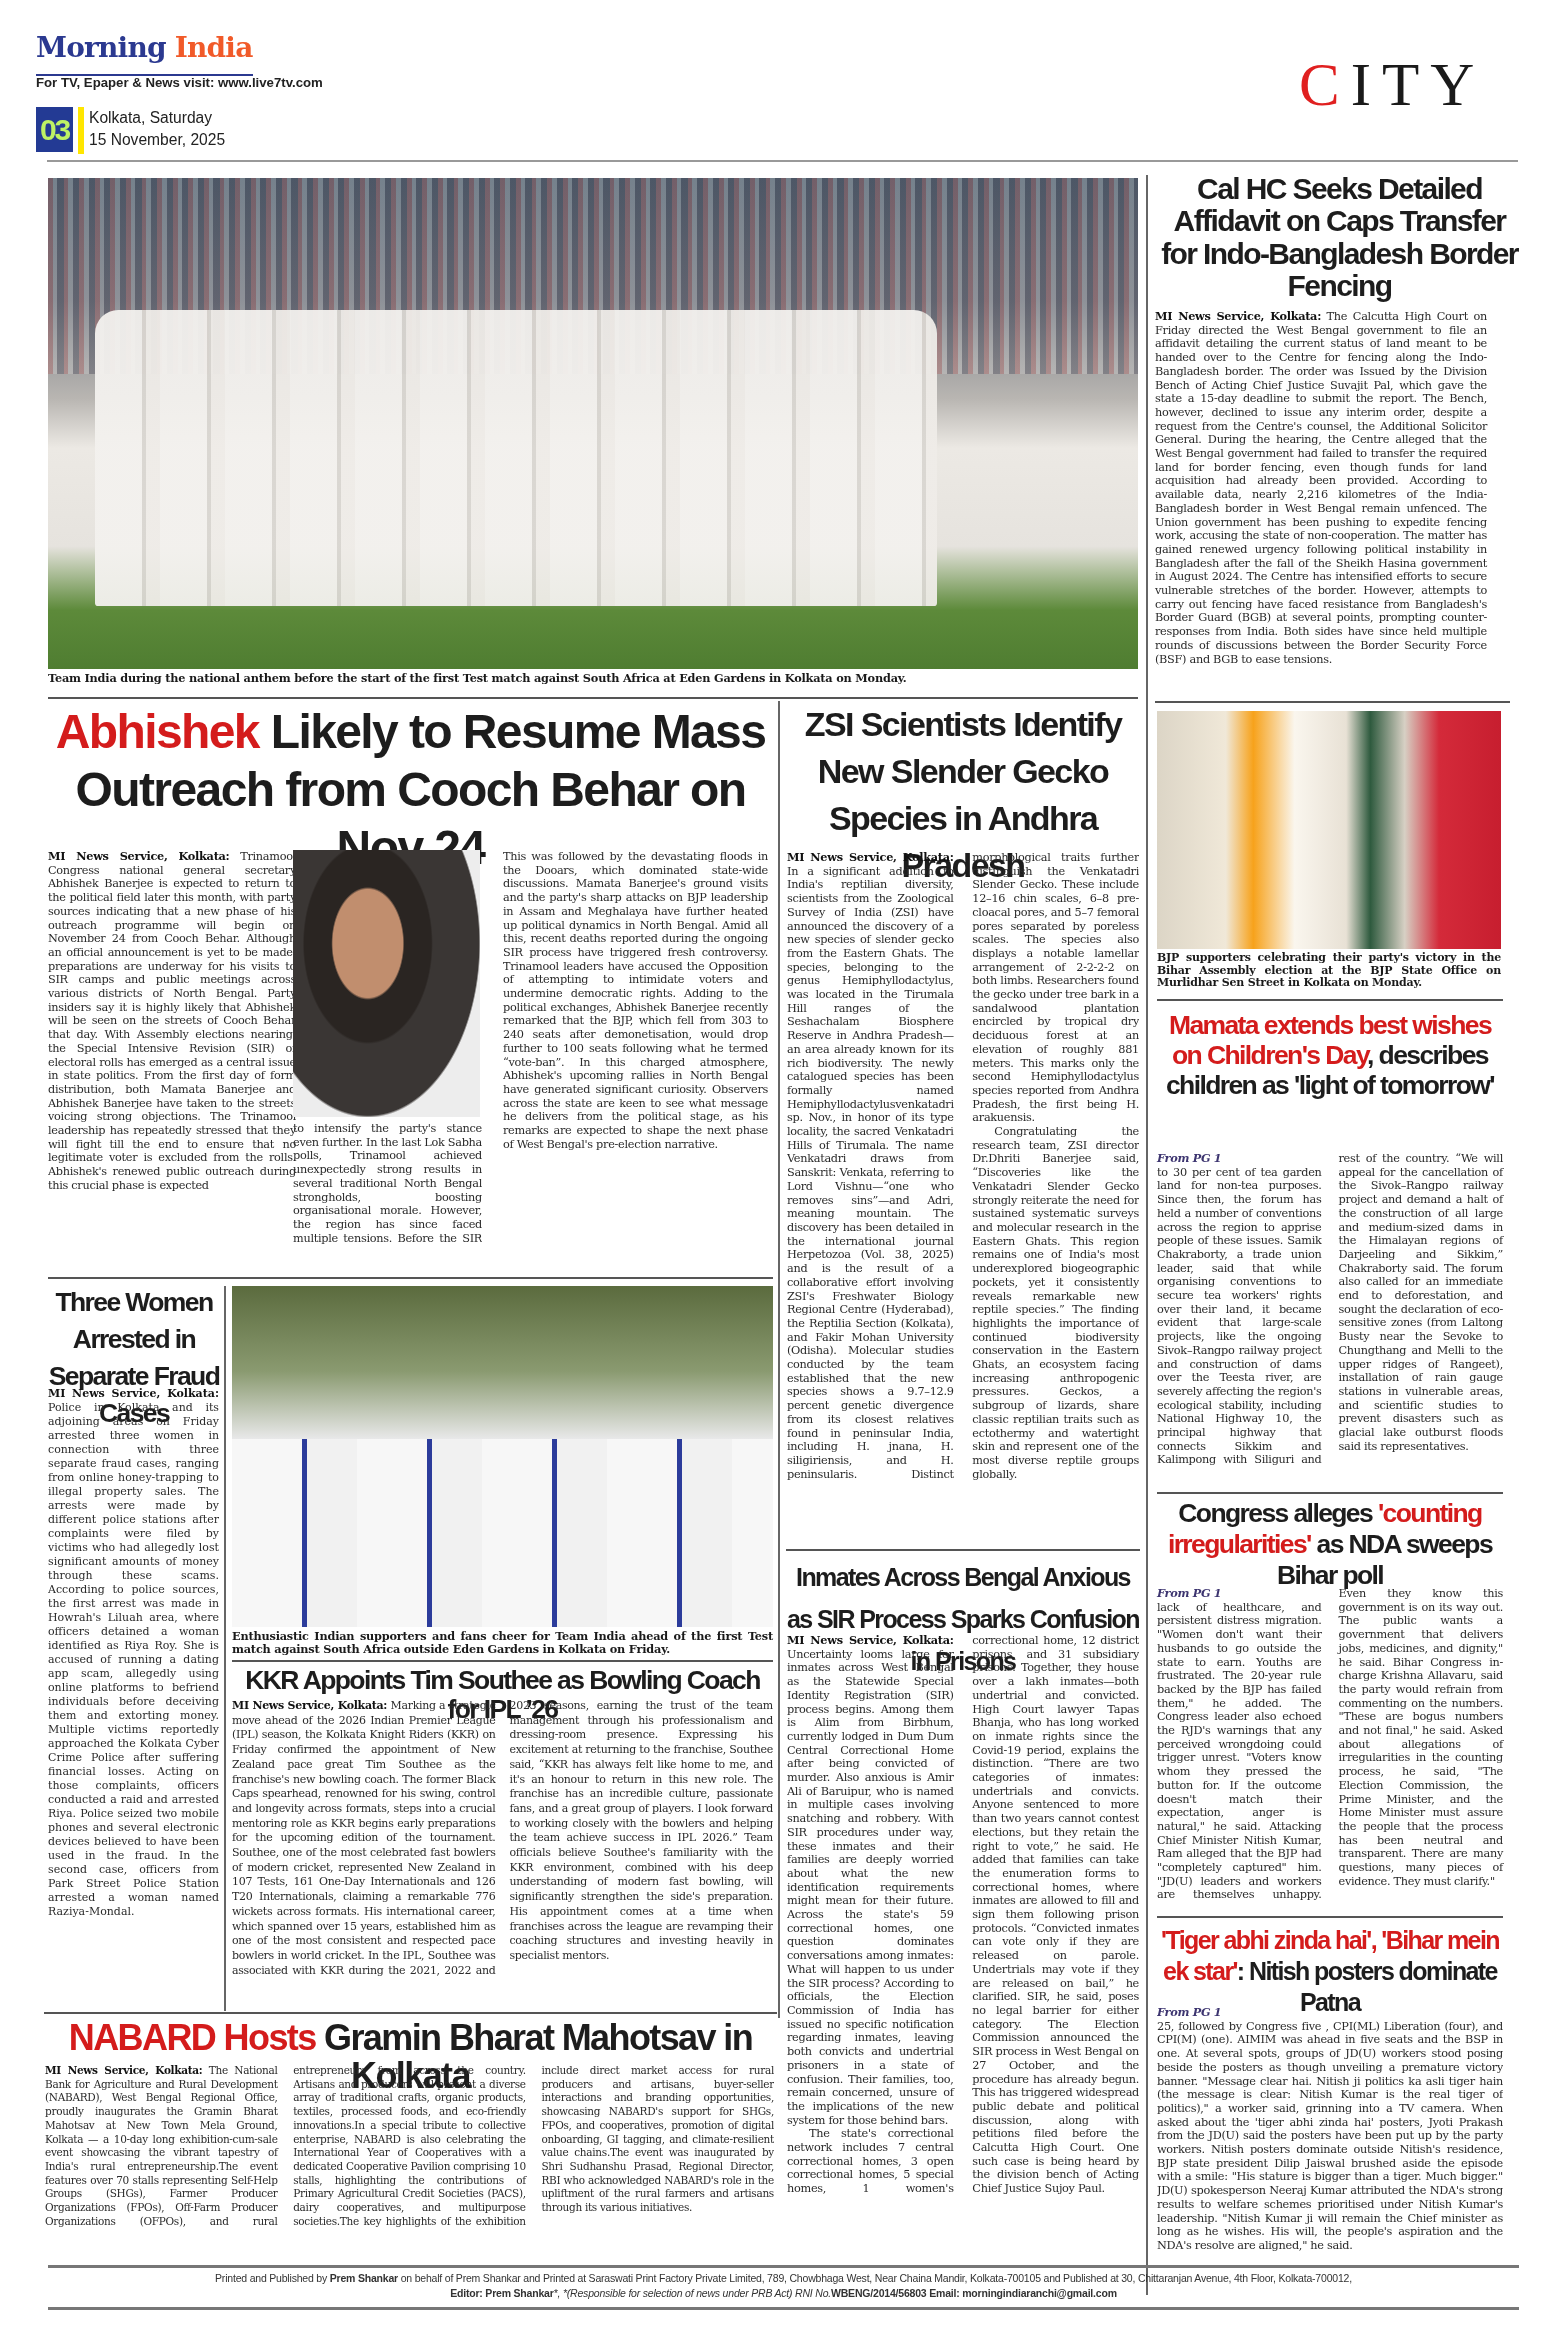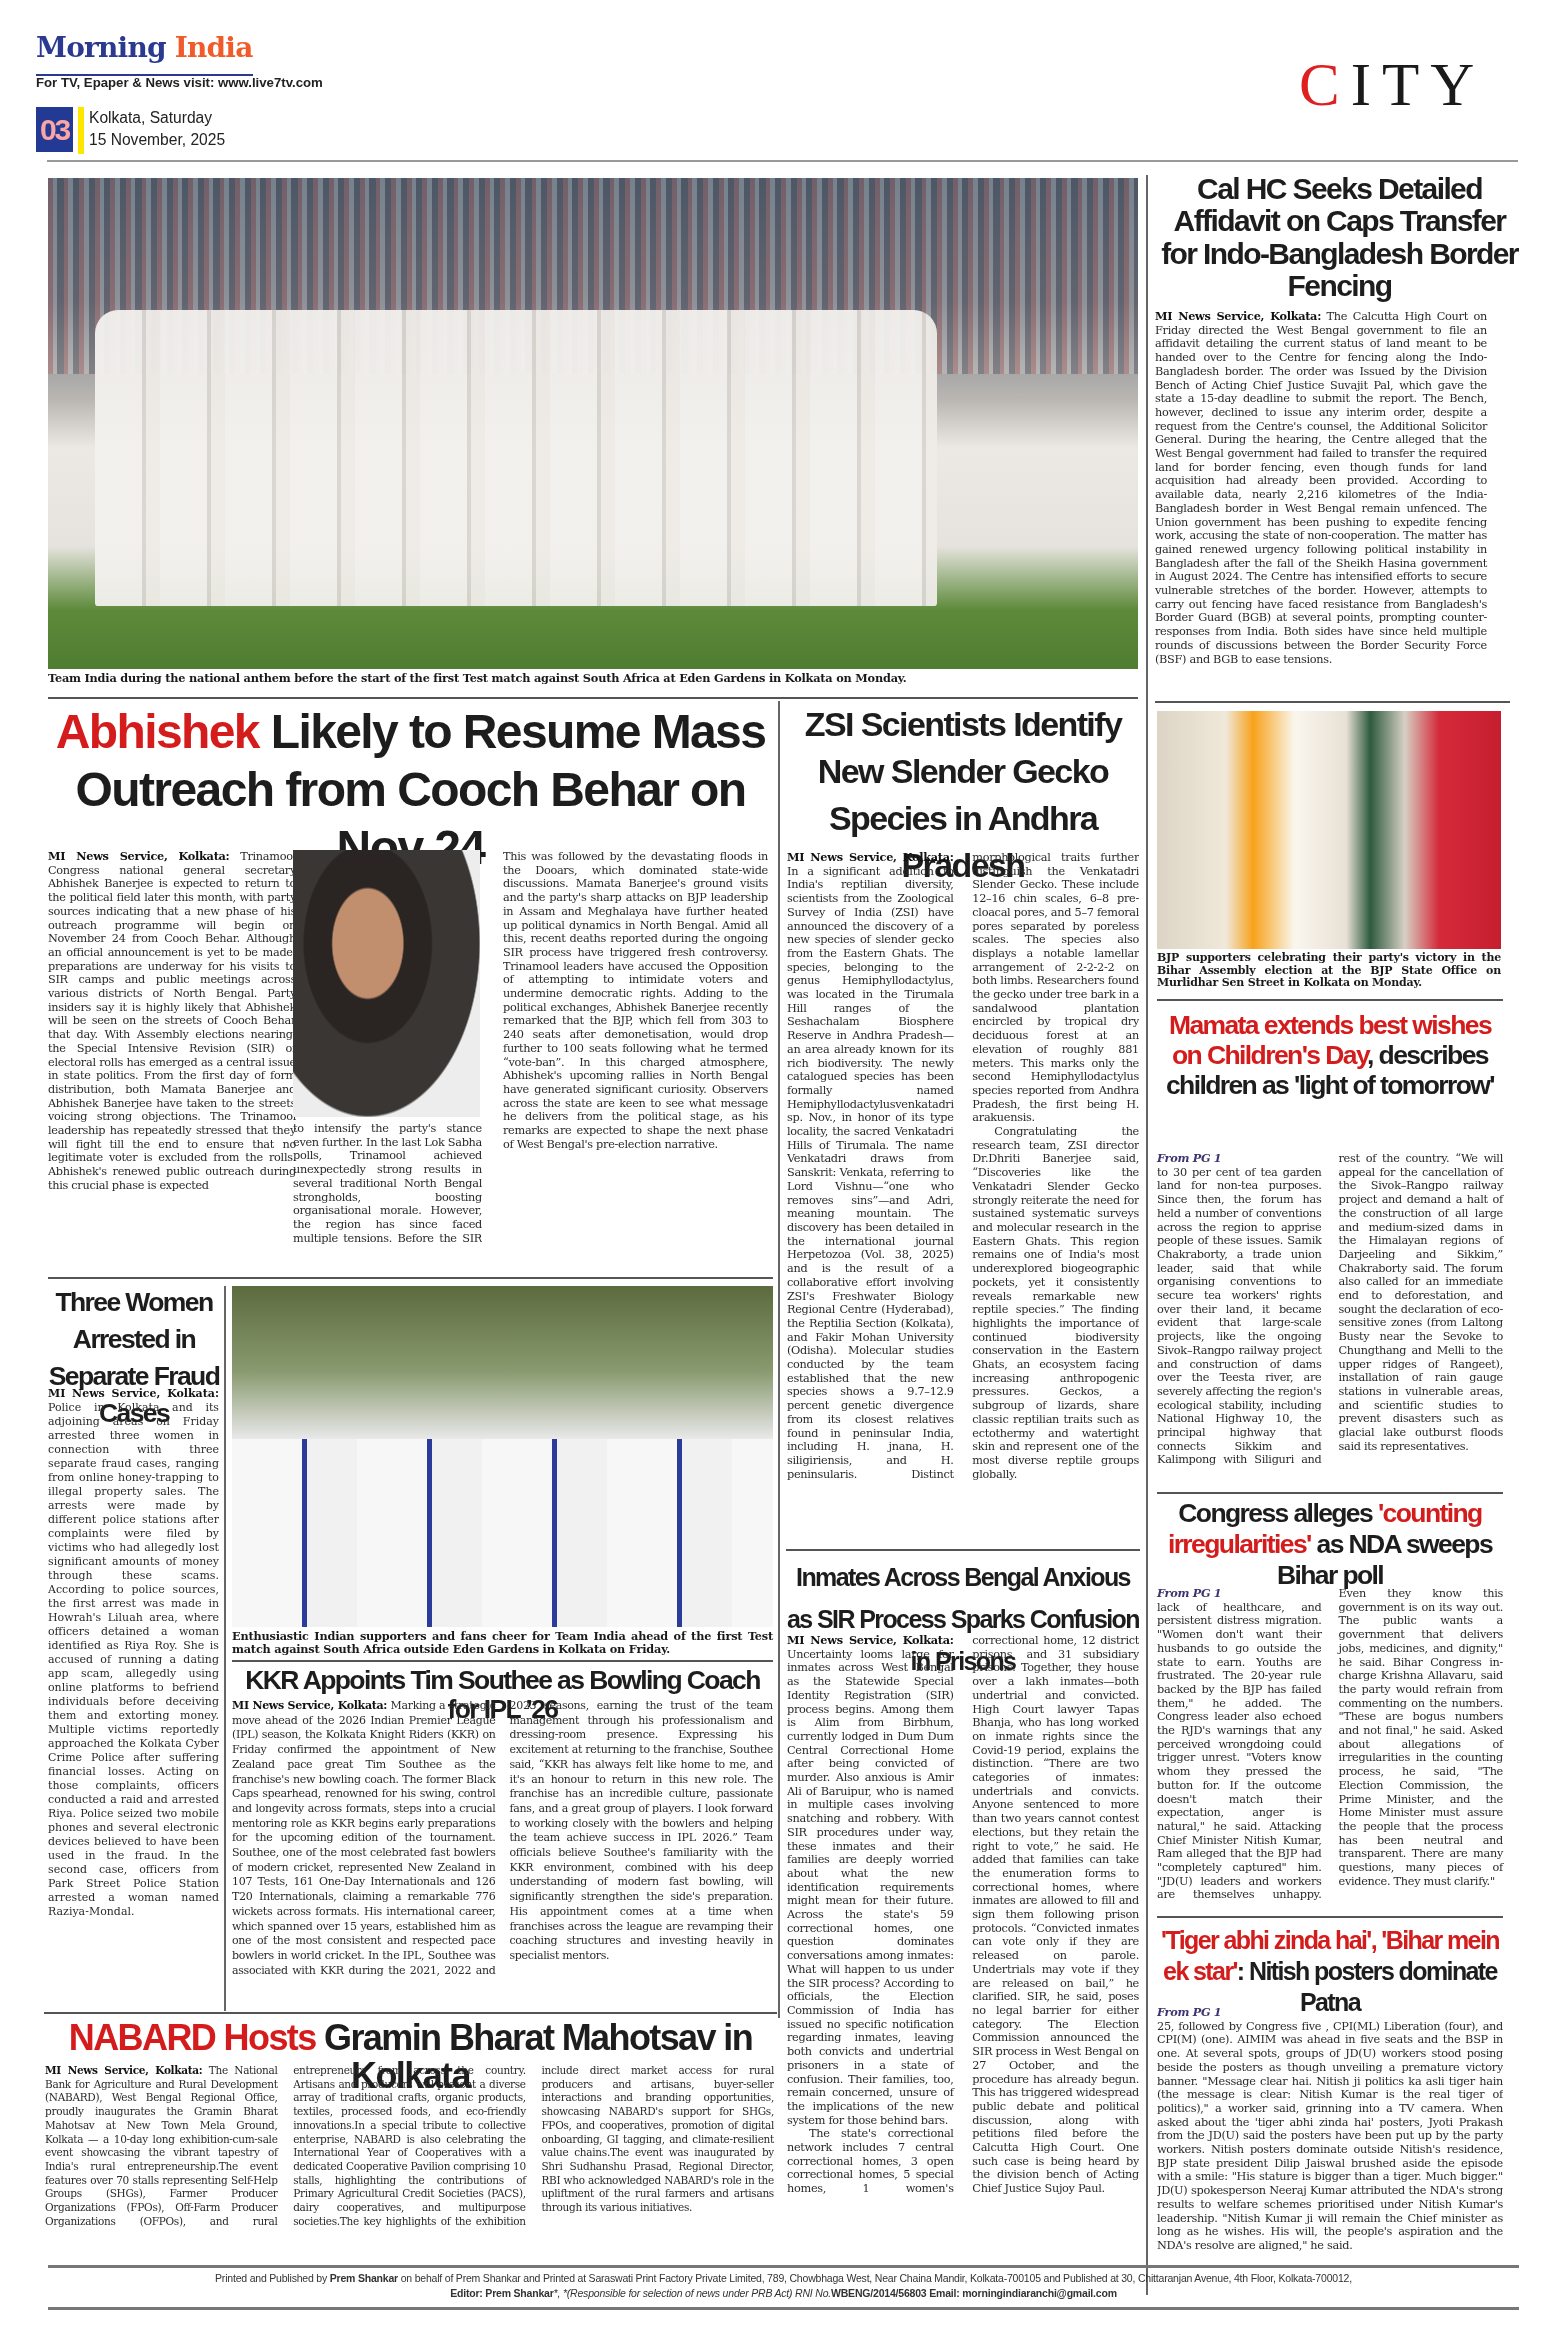--- a/index.html
+++ b/index.html
@@ -19,21 +19,21 @@
 </style>
 </head>
 <body>
 
 <div class="abs" style="left:36px;top:31px;width:1496px;height:132px;">
   <div class="abs" style="left:0;top:0;font-family:'DejaVu Serif',serif;font-weight:bold;font-size:28px;letter-spacing:-0.8px;border-bottom:2.3px solid #2b3990;padding-bottom:9px;line-height:34px">
     <span style="color:#2b3990">Morning</span>
     <span style="color:#f15a29">India</span>
   </div>
   <div class="abs" style="left:0;top:44px;font-family:'Liberation Sans',sans-serif;font-weight:bold;font-size:13.2px;color:#222">For TV, Epaper &amp; News visit: www.live7tv.com</div>
-  <div class="abs" style="left:0;top:76px;width:37px;height:45px;background:#233a94;color:#fca5a5;font-family:'Liberation Sans',sans-serif;font-weight:bold;font-size:30px;line-height:45px;text-align:center;letter-spacing:-2.3px">03</div>
+  <div class="abs" style="left:0;top:76px;width:37px;height:45px;background:#233a94;color:#bef264;font-family:'Liberation Sans',sans-serif;font-weight:bold;font-size:30px;line-height:45px;text-align:center;letter-spacing:-2.3px">03</div>
   <div class="abs" style="left:42px;top:76px;width:6.2px;height:47px;background:#ffe600"></div>
   <div class="abs" style="left:53px;top:78px;font-family:'Liberation Sans',sans-serif;font-size:15.6px;color:#222">Kolkata, Saturday</div>
   <div class="abs" style="left:53px;top:100px;font-family:'Liberation Sans',sans-serif;font-size:15.6px;color:#222">15 November, 2025</div>
   <div class="abs" style="left:1263px;top:23.4px;font-family:'Liberation Serif',serif;font-size:61px;letter-spacing:11px;line-height:62px">
     <span style="color:#e02020">C</span><span style="color:#1a1a1a">ITY</span>
   </div>
 </div>
 <div class="rule" style="left:47px;top:160px;width:1471px;height:2.3px;background:#999"></div>
 
 <div class="photo" style="left:48px;top:178px;width:1090px;height:491px;background:linear-gradient(180deg,#5d6b78 0%,#7a7e86 25%,#b9b6b2 45%,#ece9e4 55%,#e6e3de 75%,#5d8a3a 88%,#4f7d31 100%);">

